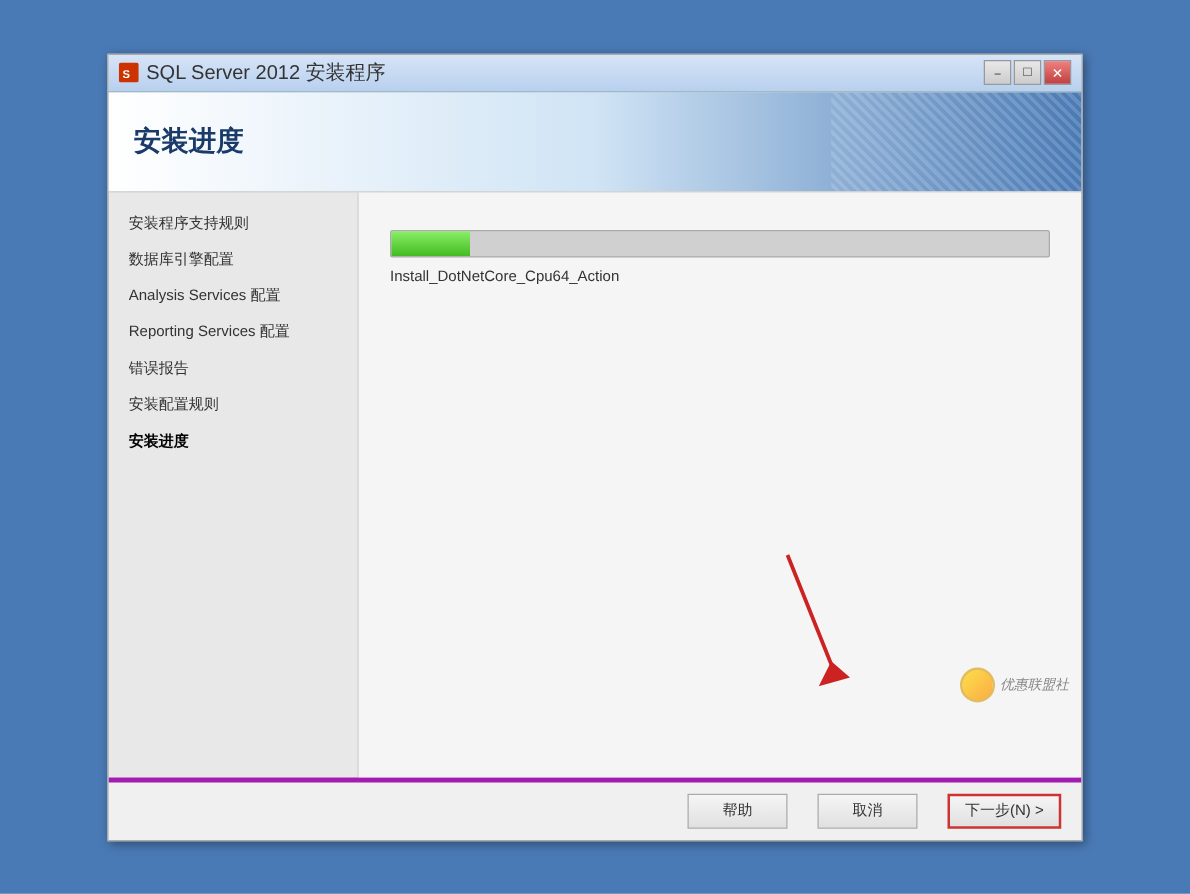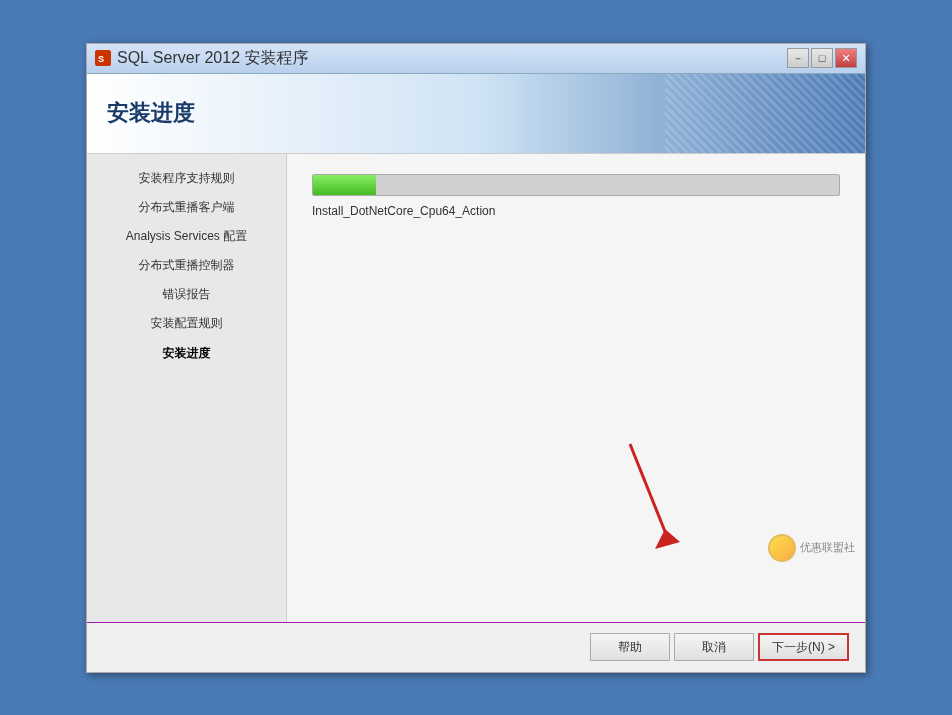--- a/index.html
+++ b/index.html
@@ -100,21 +100,20 @@
       flex: 1;
       overflow: hidden;
     }
     .sidebar {
       width: 200px;
       background: #e8e8e8;
       border-right: 1px solid #ccc;
       padding: 10px 0;
       overflow-y: auto;
       flex-shrink: 0;
-      text-align: center;
     }
     .sidebar-item {
       padding: 5px 16px;
       font-size: 12px;
       color: #333;
       cursor: pointer;
       line-height: 1.6;
     }
     .sidebar-item.active {
       font-weight: bold;
@@ -122,20 +121,21 @@
     }
     .main {
       flex: 1;
       padding: 20px 25px;
       background: #f5f5f5;
       display: flex;
       flex-direction: column;
       position: relative;
     }
     .progress-section {
+      margin-top: 10px;
     }
     .progress-bar-container {
       width: 100%;
       height: 22px;
       background: #d0d0d0;
       border: 1px solid #aaa;
       border-radius: 2px;
       overflow: hidden;
       margin-bottom: 8px;
     }
@@ -144,26 +144,26 @@
       background: linear-gradient(to bottom, #88ee66, #44bb22);
       width: 12%;
     }
     .progress-label {
       font-size: 12px;
       color: #333;
     }
     .footer {
       height: 50px;
       background: #f0f0f0;
-      border-top: 1px solid #a21caf;
+      border-top: 4px solid #a21caf;
       display: flex;
       align-items: center;
       justify-content: flex-end;
       padding: 0 16px;
-      gap: 4px;
+      gap: 24px;
       flex-shrink: 0;
     }
     .btn {
       min-width: 80px;
       height: 28px;
       padding: 0 12px;
       background: linear-gradient(to bottom, #f5f5f5, #e0e0e0);
       border: 1px solid #aaa;
       cursor: pointer;
       font-size: 12px;
@@ -188,20 +188,21 @@
     .watermark-circle {
       width: 28px;
       height: 28px;
       border-radius: 50%;
       background: linear-gradient(135deg, #ffd700, #ff8c00);
       border: 2px solid #daa520;
     }
     .watermark-text {
       font-size: 11px;
       color: #555;
+      font-style: italic;
     }
 
     
     .red-arrow {
       position: absolute;
       bottom: 55px;
       right: 165px;
     }
     .red-arrow svg {
       width: 90px;
@@ -229,23 +230,23 @@
   </div>
 
   <div class="header-banner">
     <span class="header-title">安装进度</span>
   </div>
 
   <div class="content">
 
     <div class="sidebar">
       <div class="sidebar-item">安装程序支持规则</div>
-      <div class="sidebar-item">分布式重播客户端</div>
+      <div class="sidebar-item">数据库引擎配置</div>
       <div class="sidebar-item">Analysis Services 配置</div>
-      <div class="sidebar-item">分布式重播控制器</div>
+      <div class="sidebar-item">Reporting Services 配置</div>
       <div class="sidebar-item">错误报告</div>
       <div class="sidebar-item">安装配置规则</div>
       <div class="sidebar-item active">安装进度</div>
 
     </div>
 
     <div class="main">
       <div class="progress-section">
         <div class="progress-bar-container">
           <div class="progress-bar-fill" style="width: 12%;"></div>

